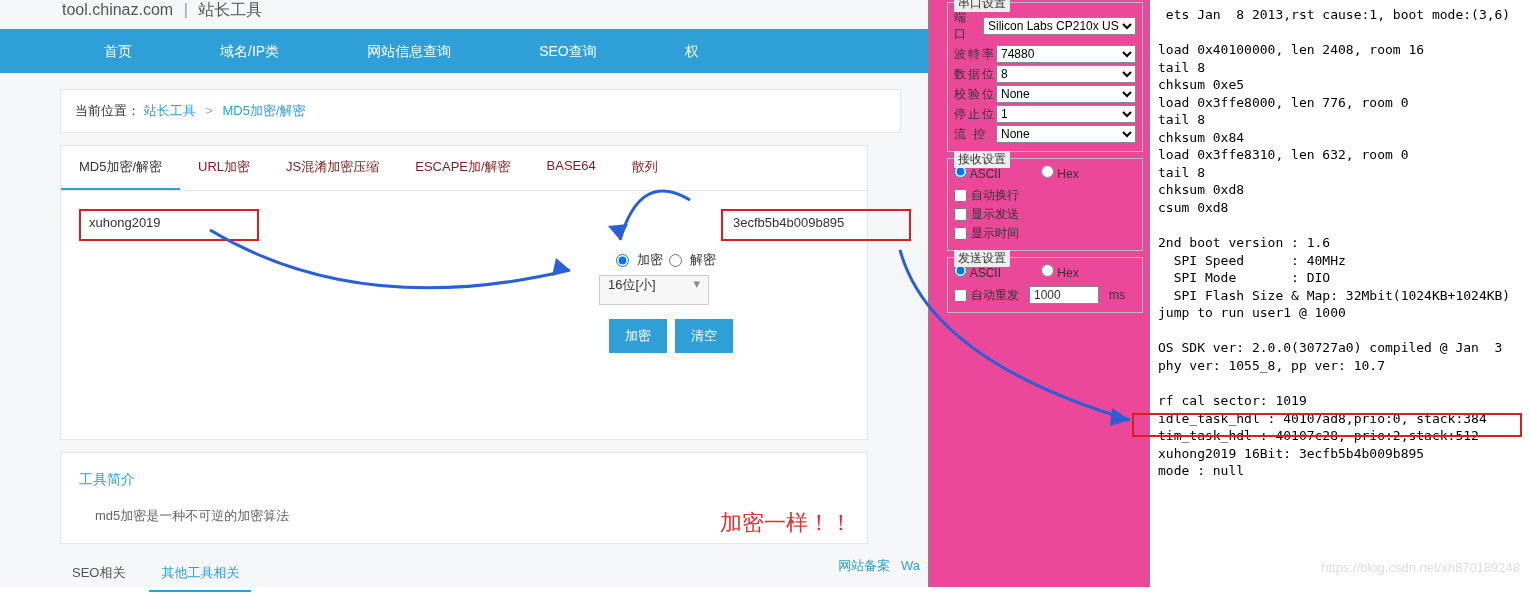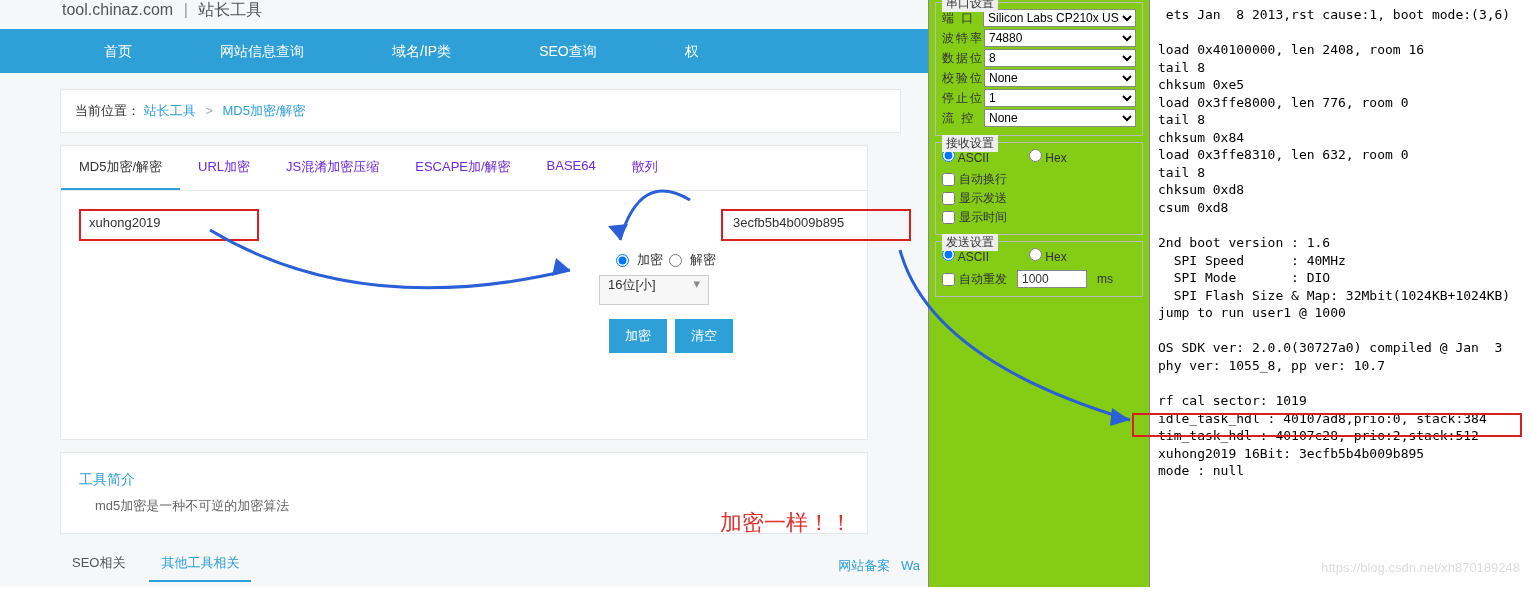--- a/index.html
+++ b/index.html
@@ -7,44 +7,44 @@
 .whole { display: flex; width: 1530px; height: 587px; }
 .left { width: 928px; position: relative; background: #f5f7f8; }
 .site-title { padding: 0 0 8px 62px; font-size: 16px; color: #555; }
 .site-title .sep { margin: 0 6px; color: #999; }
 .nav { background: #2f9fd8; height: 44px; display: flex; align-items: center; padding-left: 60px; color: #fff; }
 .nav-item { padding: 0 44px; line-height: 44px; cursor: pointer; font-size: 14px; }
 .crumb { background: #fff; margin: 16px 27px 0 60px; padding: 12px 14px; border: 1px solid #e4e8eb; font-size: 13px; }
 .crumb a { color: #2f9fd8; text-decoration: none; }
 .crumb .gt { color: #aaa; margin: 0 6px; }
 .tabs { display: flex; background: #fff; margin: 12px 60px 0 60px; border: 1px solid #e4e8eb; border-bottom: none; }
-.tab { padding: 12px 18px; font-size: 13px; color: #6d28d9; cursor: pointer; }
+.tab { padding: 12px 18px; font-size: 13px; color: #7f1d1d; cursor: pointer; }
 .tab.plain { color: #555; }
 .tab.active { color: #333; border-bottom: 2px solid #2f9fd8; }
 .panel { background: #fff; margin: 0 60px; border: 1px solid #e4e8eb; padding: 18px; position: relative; height: 250px; }
 .inputbox { position: absolute; left: 18px; top: 18px; width: 180px; height: 32px; border: 2px solid #d92020; padding: 4px 8px; font-size: 13px; }
 .outputbox { position: absolute; left: 660px; top: 18px; width: 190px; height: 32px; border: 2px solid #d92020; padding: 4px 10px; font-size: 13px; }
 .radios { position: absolute; left: 555px; top: 60px; font-size: 13px; display: flex; align-items: center; gap: 6px; }
 .radios input { margin-right: 2px; }
 .select { position: absolute; left: 538px; top: 84px; width: 110px; height: 30px; border: 1px solid #ccc; background: #f7f7f7; padding: 0 8px; font-size: 13px; }
 .select .caret { float: right; color: #888; }
 .btns { position: absolute; left: 548px; top: 128px; display: flex; gap: 8px; }
 .btn { background: #2f9fd8; color: #fff; border: none; padding: 8px 16px; font-size: 13px; cursor: pointer; }
 .intro { background: #fff; margin: 12px 60px 0 60px; border: 1px solid #e4e8eb; padding: 18px; }
-.intro h3 { color: #2f9fd8; font-size: 14px; font-weight: normal; margin-bottom: 8px; }
+.intro h3 { color: #2f9fd8; font-size: 14px; font-weight: normal; margin-bottom: 18px; }
 .intro p { color: #666; font-size: 13px; margin-left: 16px; }
 .bottom-tabs { display: flex; margin: 12px 60px 0 60px; gap: 12px; }
 .bottom-tab { padding: 8px 12px; font-size: 13px; }
 .bottom-tab.a { color: #555; }
 .bottom-tab.b { color: #2f9fd8; border-bottom: 2px solid #2f9fd8; }
 .red-note { position: absolute; left: 720px; top: 508px; color: #e03030; font-size: 22px; }
 .links-right { position: absolute; right: 8px; bottom: 12px; font-size: 13px; color: #2f9fd8; }
 svg.arrows { position: absolute; left: 0; top: 0; pointer-events: none; }
 
-.mid { width: 222px; background: #84cc16; border-left: 1px solid #888; border-right: 1px solid #888; font-family: SimSun, sans-serif; font-size: 12px; }
+.mid { width: 222px; background: #ec4899; border-left: 1px solid #888; border-right: 1px solid #888; font-family: SimSun, sans-serif; font-size: 12px; padding-left: 12px; }
 .fieldset { border: 1px solid #bbb; margin: 2px 6px 6px 6px; padding: 4px 6px 6px 6px; position: relative; }
 .fieldset .legend { position: absolute; top: -8px; left: 6px; background: #eee; padding: 0 4px; font-size: 12px; }
 .row { display: flex; align-items: center; margin: 2px 0; }
 .row label { width: 42px; letter-spacing: 2px; }
 .row select, .row input[type=text] { flex: 1; height: 18px; font-size: 12px; border: 1px solid #888; background: #fff; }
 .chk { display: flex; align-items: center; margin: 2px 0; gap: 4px; }
 .radio-row { display: flex; gap: 40px; margin: 2px 0 6px 0; }
 .spin { width: 70px; height: 18px; border: 1px solid #888; background: #fff; display: inline-flex; align-items: center; padding: 0 4px; margin: 0 6px; }
 
 .right { flex: 1; background: #fff; font-family: Consolas, monospace; font-size: 13px; color: #000; padding: 6px 8px; white-space: pre; line-height: 1.35; position: relative; }
@@ -57,22 +57,22 @@
 <div class="whole">
 
   <div class="left">
     <div class="site-title">
       <span>tool.chinaz.com</span>
       <span class="sep">|</span>
       <span>站长工具</span>
     </div>
     <div class="nav">
       <div class="nav-item">首页</div>
+      <div class="nav-item">域名/IP类</div>
       <div class="nav-item">网站信息查询</div>
-      <div class="nav-item">域名/IP类</div>
       <div class="nav-item">SEO查询</div>
       <div class="nav-item">权</div>
     </div>
     <div class="crumb">
       <span>当前位置：</span>
       <a>站长工具</a>
       <span class="gt">&gt;</span>
       <a>MD5加密/解密</a>
     </div>
     <div class="tabs">

